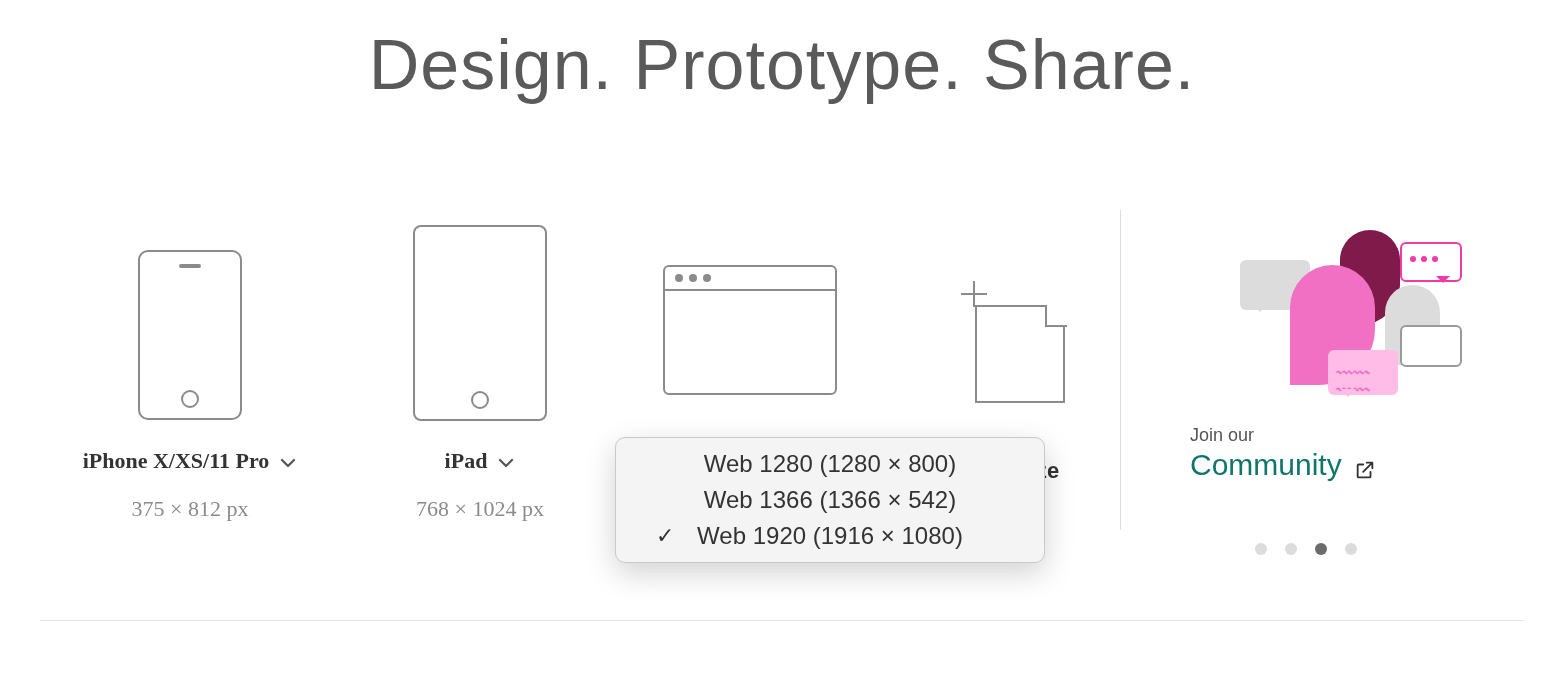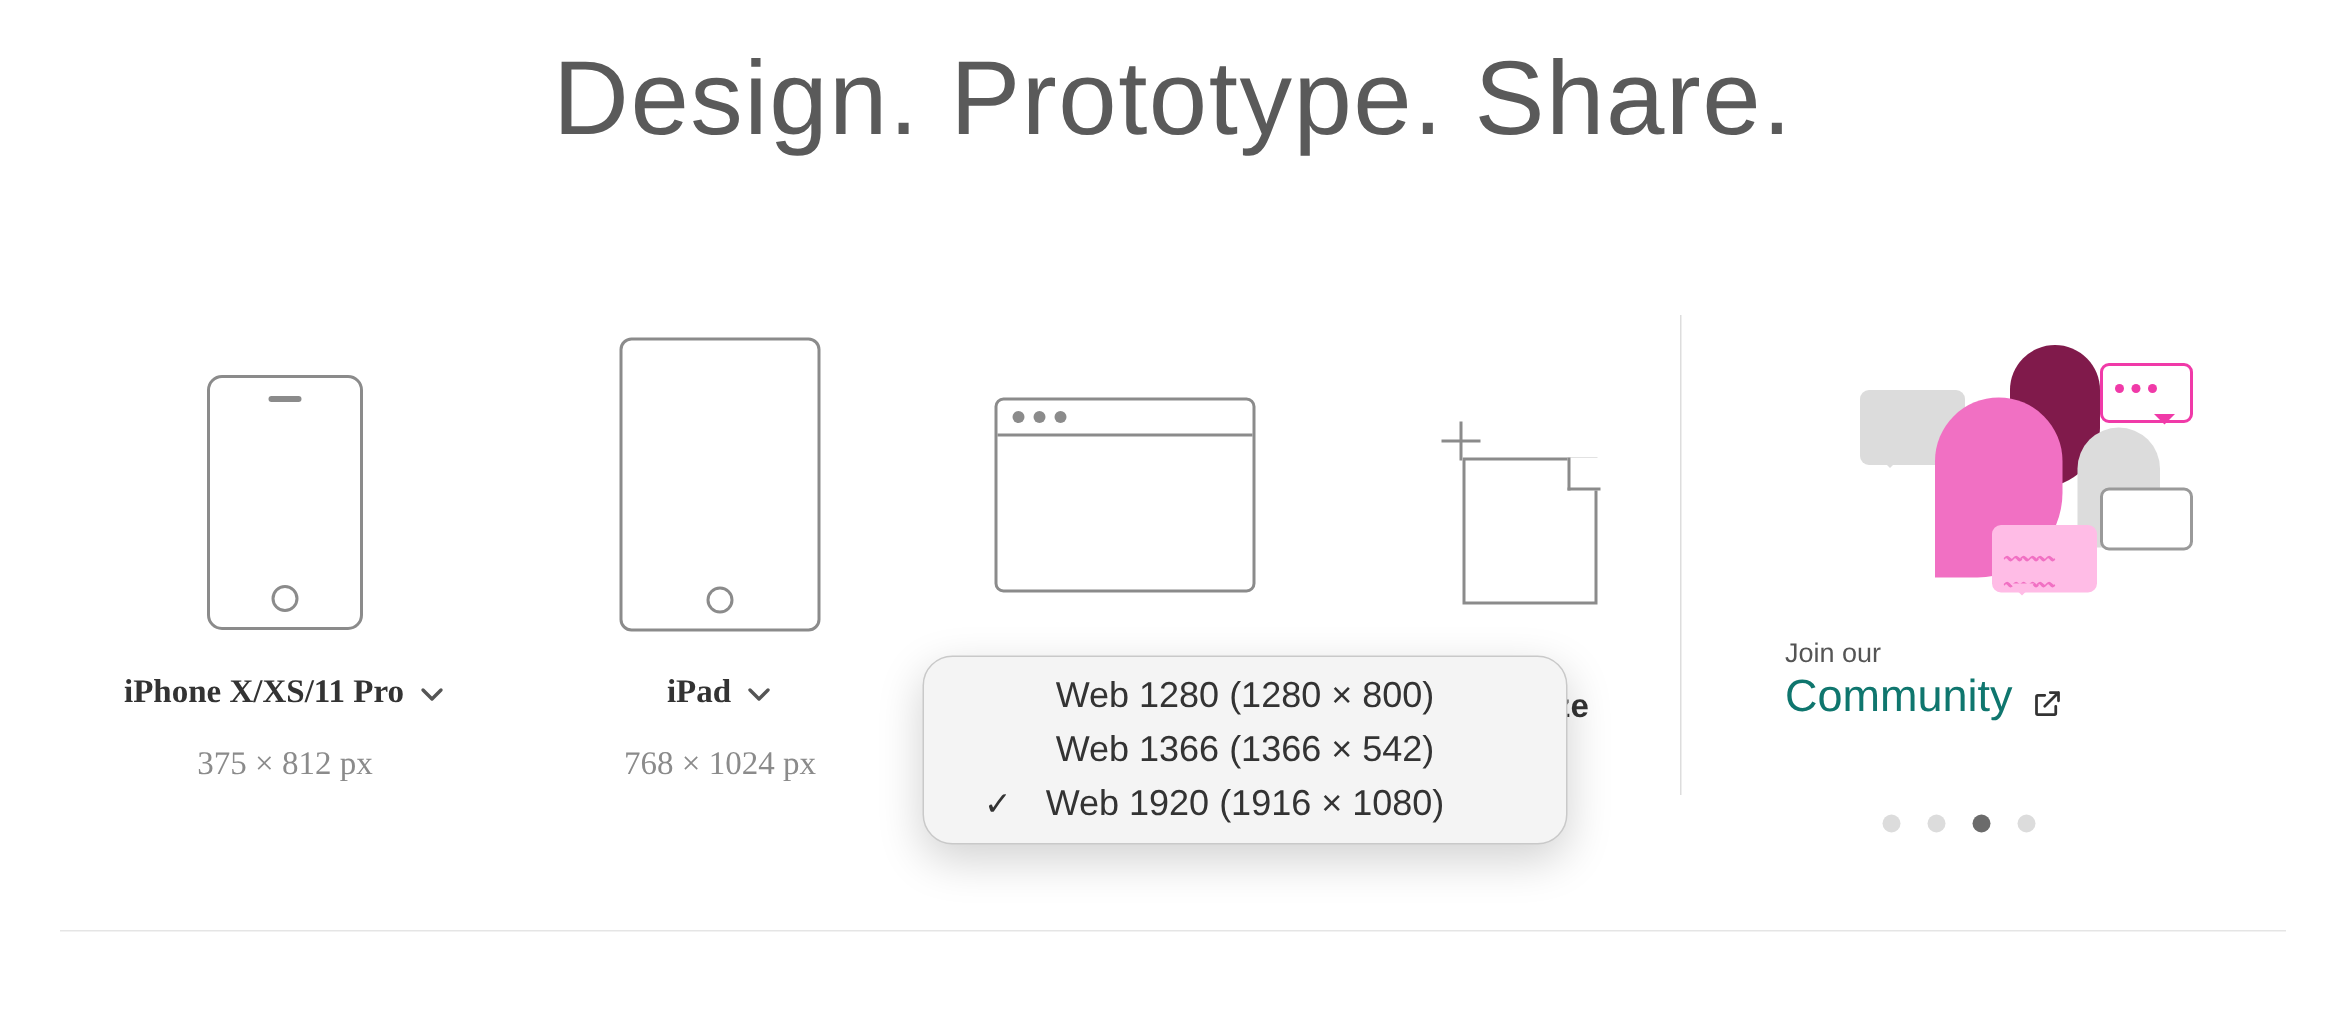--- a/index.html
+++ b/index.html
@@ -66,21 +66,21 @@
   .custom-label-frag {
     position: absolute; left: 1036px; top: 458px; font-size: 22px; font-weight: 700; color: #333;
   }
 
   .dropdown {
     position: absolute;
     left: 615px; top: 437px;
     width: 430px;
     background: #f4f4f4;
     border: 1px solid #c9c9c9;
-    border-radius: 20px;
+    border-radius: 10px;
     box-shadow: 0 10px 30px rgba(0,0,0,0.18);
     padding: 8px 0;
     z-index: 10;
   }
   .dropdown-item {
     display: flex; align-items: center; justify-content: center;
     font-size: 24px; color: #333; padding: 4px 20px;
     position: relative;
   }
   .dropdown-item .check {

